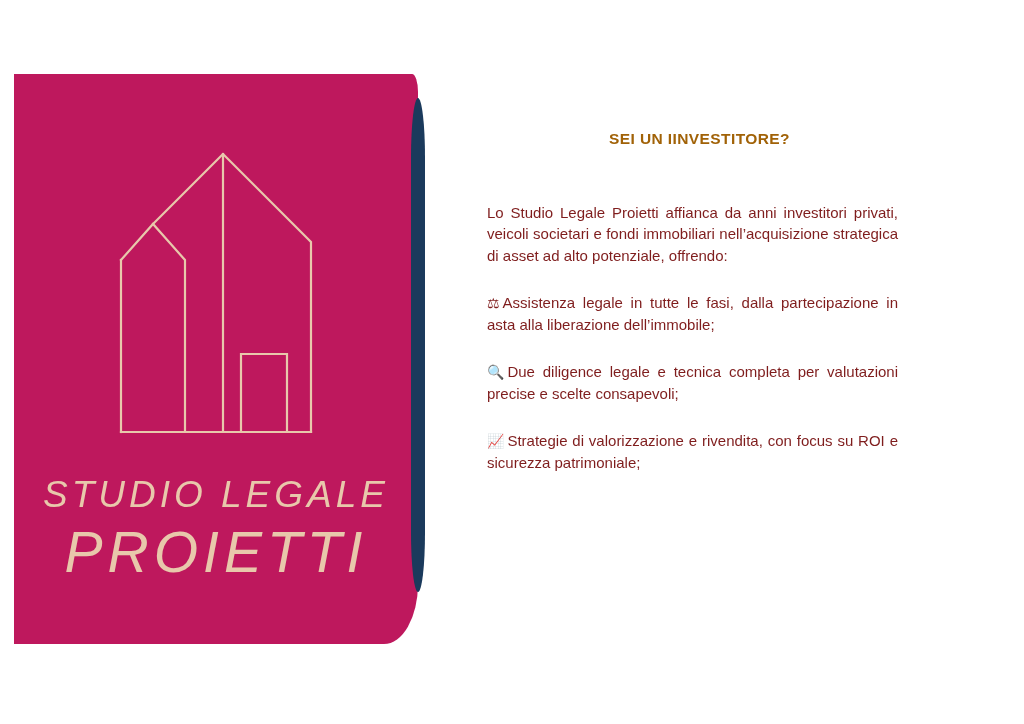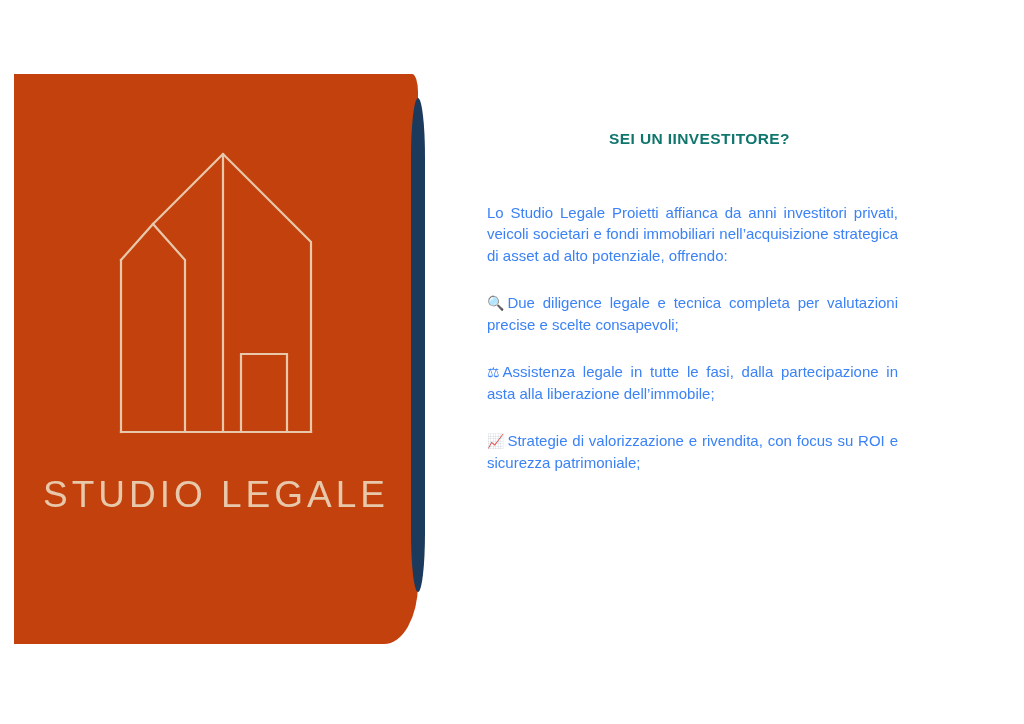--- a/index.html
+++ b/index.html
@@ -16,24 +16,25 @@
     color: #111111;
   }
 
   
   .logo-panel {
     position: absolute;
     left: 14px;
     top: 74px;
     width: 404px;
     height: 570px;
-    background: #c2410c;
+    background: #be185d;
     
     border-top-right-radius: 6px 18px;
     border-bottom-right-radius: 34px 60px;
+    font-style: italic;
   }
   .logo-panel::after {
     content: "";
     position: absolute;
     right: -7px;
     top: 24px;
     bottom: 52px;
     width: 14px;
     background: #1b3a5c;
     border-radius: 50% / 12%;
@@ -76,28 +77,28 @@
     position: absolute;
     left: 487px;
     top: 130px;
     width: 425px;
   }
   .doc-title {
     font-size: 15.5px;
     letter-spacing: 0.4px;
     text-align: center;
     margin: 0 0 54px 0;
-    color: #0f766e;
+    color: #a16207;
   }
   .para {
     font-size: 15px;
     line-height: 1.42;
     text-align: justify;
     margin: 0 14px 26px 0;
-    color: #3b82f6;
+    color: #7f1d1d;
   }
   .para:last-child { margin-bottom: 0; }
   .bullet-emoji {
     display: inline-block;
     margin-right: 3px;
     font-size: 14px;
   }
   .para.last { margin-top: 30px; }
 </style>
 </head>
@@ -116,36 +117,37 @@
       <path d="M132 22 L132 300"></path>
 
       <path d="M30 300 L220 300"></path>
 
       <path d="M150 222 L196 222 L196 300 L150 300 Z"></path>
     </svg>
   </div>
 
   <div class="logo-text">
     <div class="logo-line1">STUDIO LEGALE</div>
+    <div class="logo-line2">PROIETTI</div>
   </div>
 </div>
 
 <div class="content">
   <h1 class="doc-title">SEI UN IINVESTITORE?</h1>
 
   <p class="para">
     <span>Lo Studio Legale Proietti affianca da anni investitori privati, veicoli societari e fondi immobiliari nell’acquisizione strategica di asset ad alto potenziale, offrendo:</span>
   </p>
 
   <p class="para">
-    <span class="bullet-emoji">🔍</span><span>Due diligence legale e tecnica completa per valutazioni precise e scelte consapevoli;</span>
+    <span class="bullet-emoji">⚖</span><span>Assistenza legale in tutte le fasi, dalla partecipazione in asta alla liberazione dell’immobile;</span>
   </p>
 
   <p class="para">
-    <span class="bullet-emoji">⚖</span><span>Assistenza legale in tutte le fasi, dalla partecipazione in asta alla liberazione dell’immobile;</span>
+    <span class="bullet-emoji">🔍</span><span>Due diligence legale e tecnica completa per valutazioni precise e scelte consapevoli;</span>
   </p>
 
   <p class="para">
     <span class="bullet-emoji">📈</span><span>Strategie di valorizzazione e rivendita, con focus su ROI e sicurezza patrimoniale;</span>
   </p>
 
 
 </div>
 
 </body></html>

